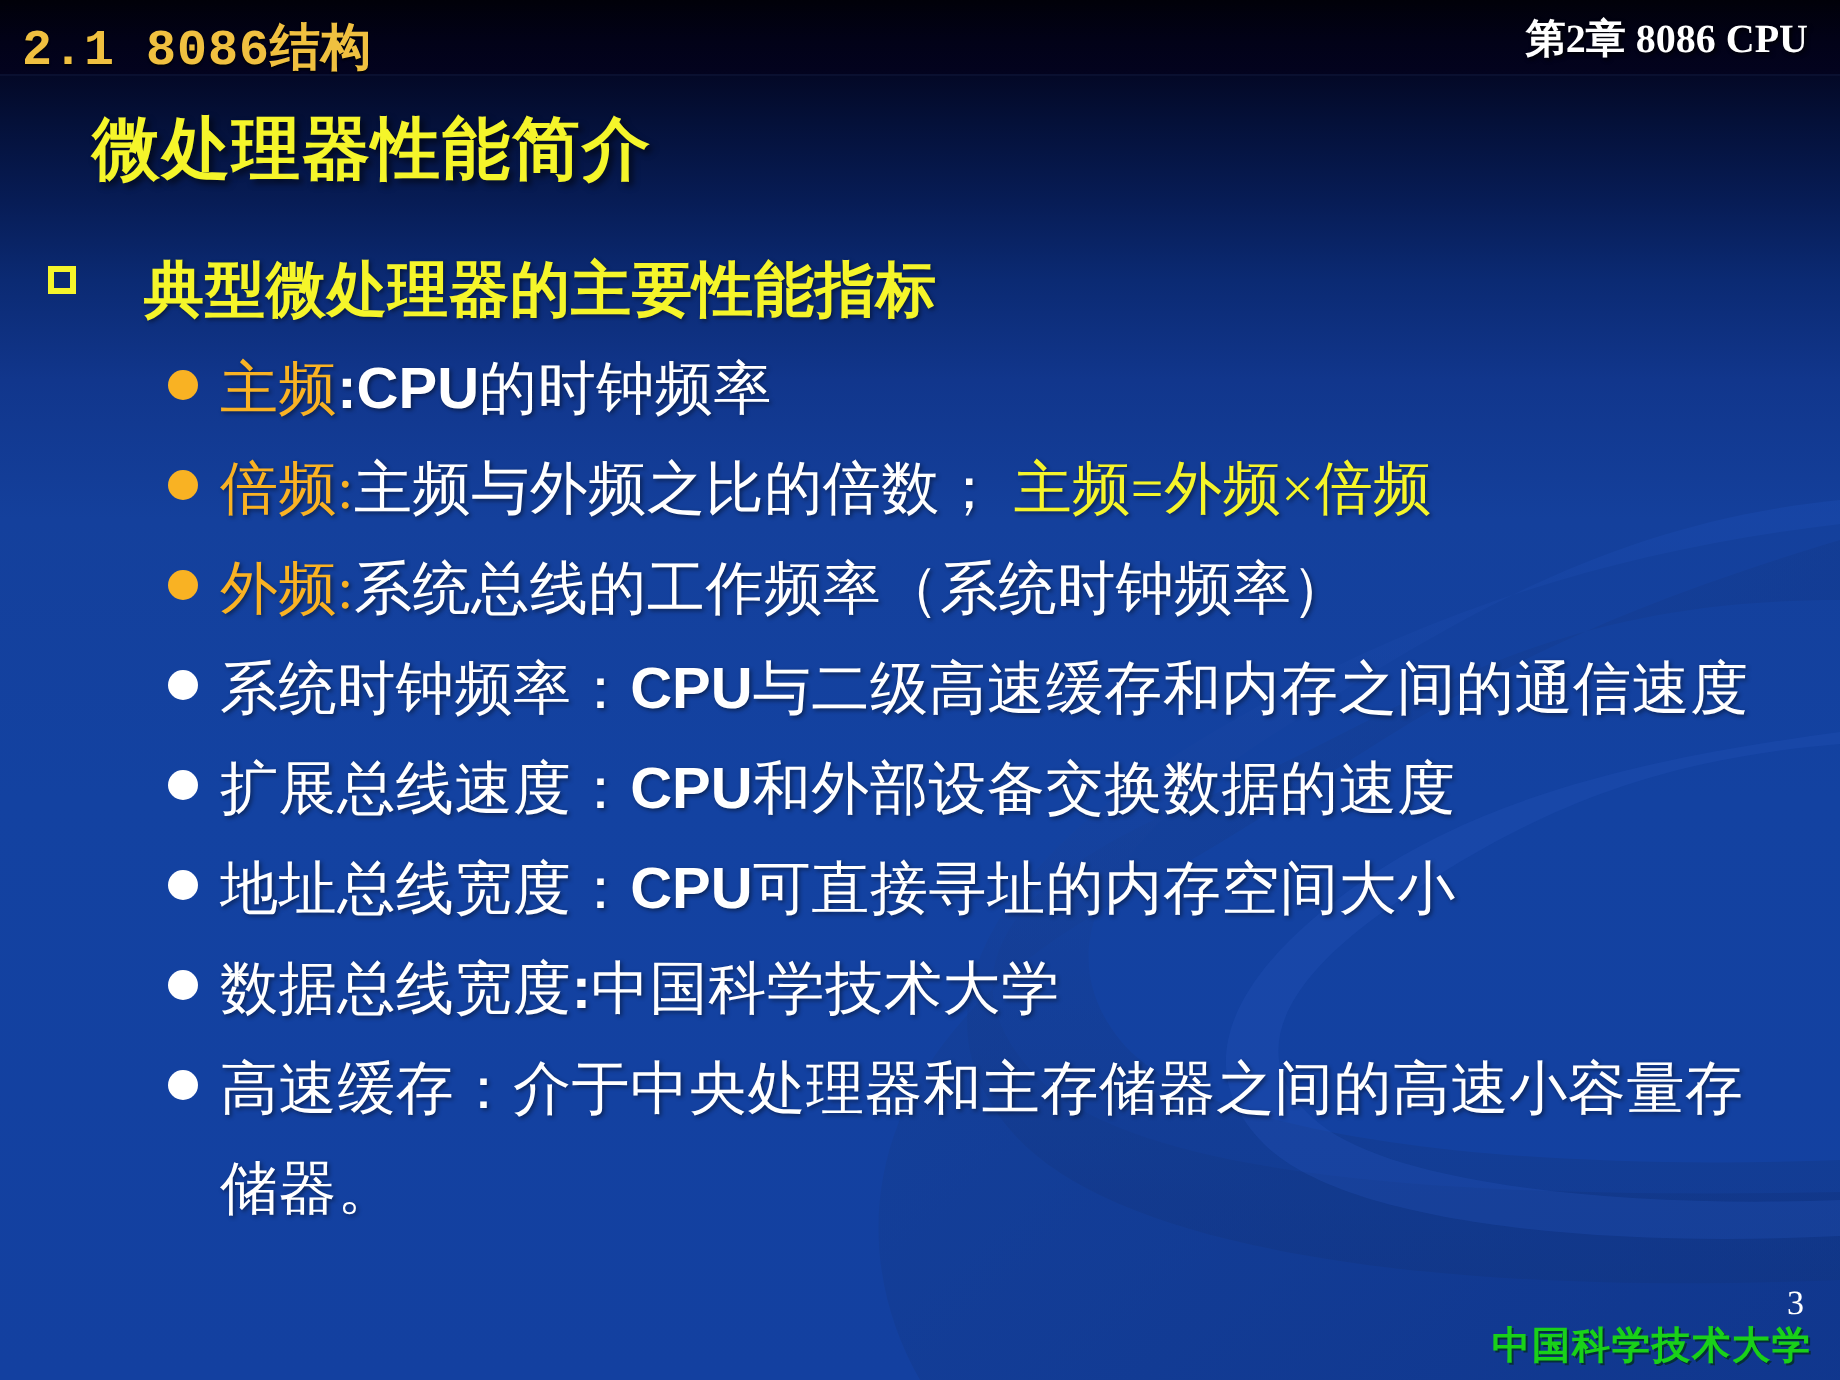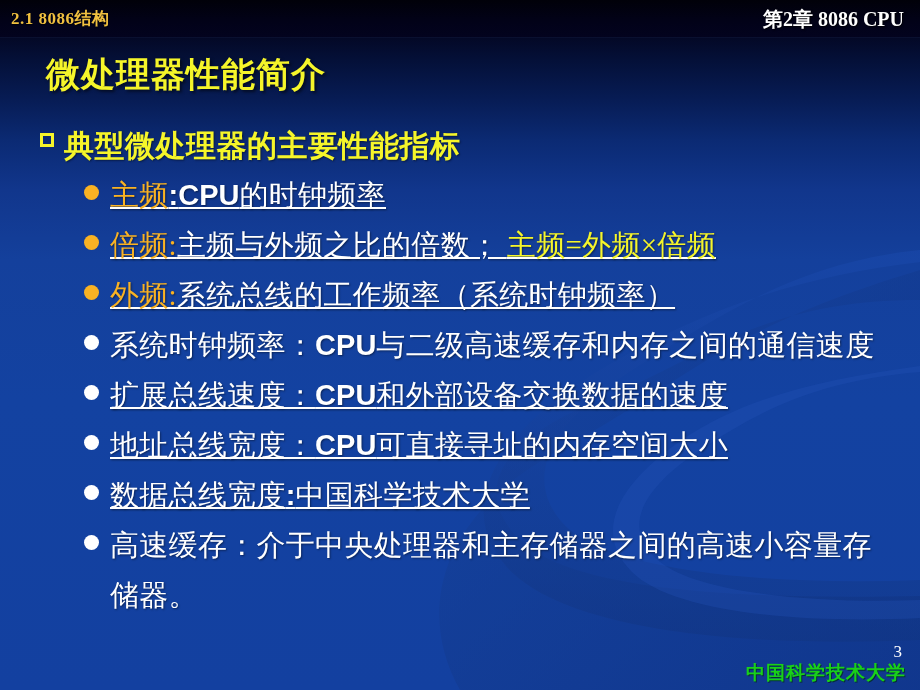--- a/index.html
+++ b/index.html
@@ -52,27 +52,28 @@
     left: 0; top: 37px;
     width: 920px;
     height: 1px;
     background: #0a1030;
     z-index: 6;
   }
   #header-left {
     position: absolute;
     left: 11px;
     top: 7px;
-    font-size: 17px;
+    font-size: 25px;
     font-weight: bold;
     color: #f0c040;
     letter-spacing: 0.5px;
     white-space: nowrap;
     z-index: 7;
     text-shadow: 0 1px 1px rgba(0,0,0,.8);
+    font-family: Liberation Mono, monospace;
   }
   #header-right {
     position: absolute;
     right: 16px;
     top: 6px;
     font-size: 20px;
     font-weight: bold;
     color: #ffffff;
     white-space: nowrap;
     z-index: 7;
@@ -104,22 +105,23 @@
   }
 
   .bullet-row {
     position: relative;
     display: flex;
     align-items: flex-start;
   }
 
   
   .lvl1 {
-    padding-left: 40px;
+    padding-left: 24px;
     margin-bottom: 2px;
+    gap: 24px;
   }
   .lvl1 .marker {
     flex: 0 0 auto;
     width: 24px;
     margin-top: 9px;
   }
   .sq {
     display: block;
     width: 14px;
     height: 14px;
@@ -157,21 +159,21 @@
   .dot-white { background: #ffffff; }
 
   .lvl2 .text {
     font-size: 29px;
     line-height: 50px;
     color: #ffffff;
     letter-spacing: 0.3px;
     max-width: 790px;
     text-shadow: 1px 1px 2px rgba(0,0,0,.45);
   }
-  .lvl2 .text.nowrap { white-space: nowrap; text-decoration: underline; }
+  .lvl2 .text.nowrap { white-space: nowrap; }
 
   .key-gold { color: #f9b223; }
   .hl-yellow { color: #f5f52a; }
   .bold-lat {
     font-family: "Liberation Sans", "DejaVu Sans", sans-serif;
     font-weight: bold;
     letter-spacing: 0;
   }
 
   

